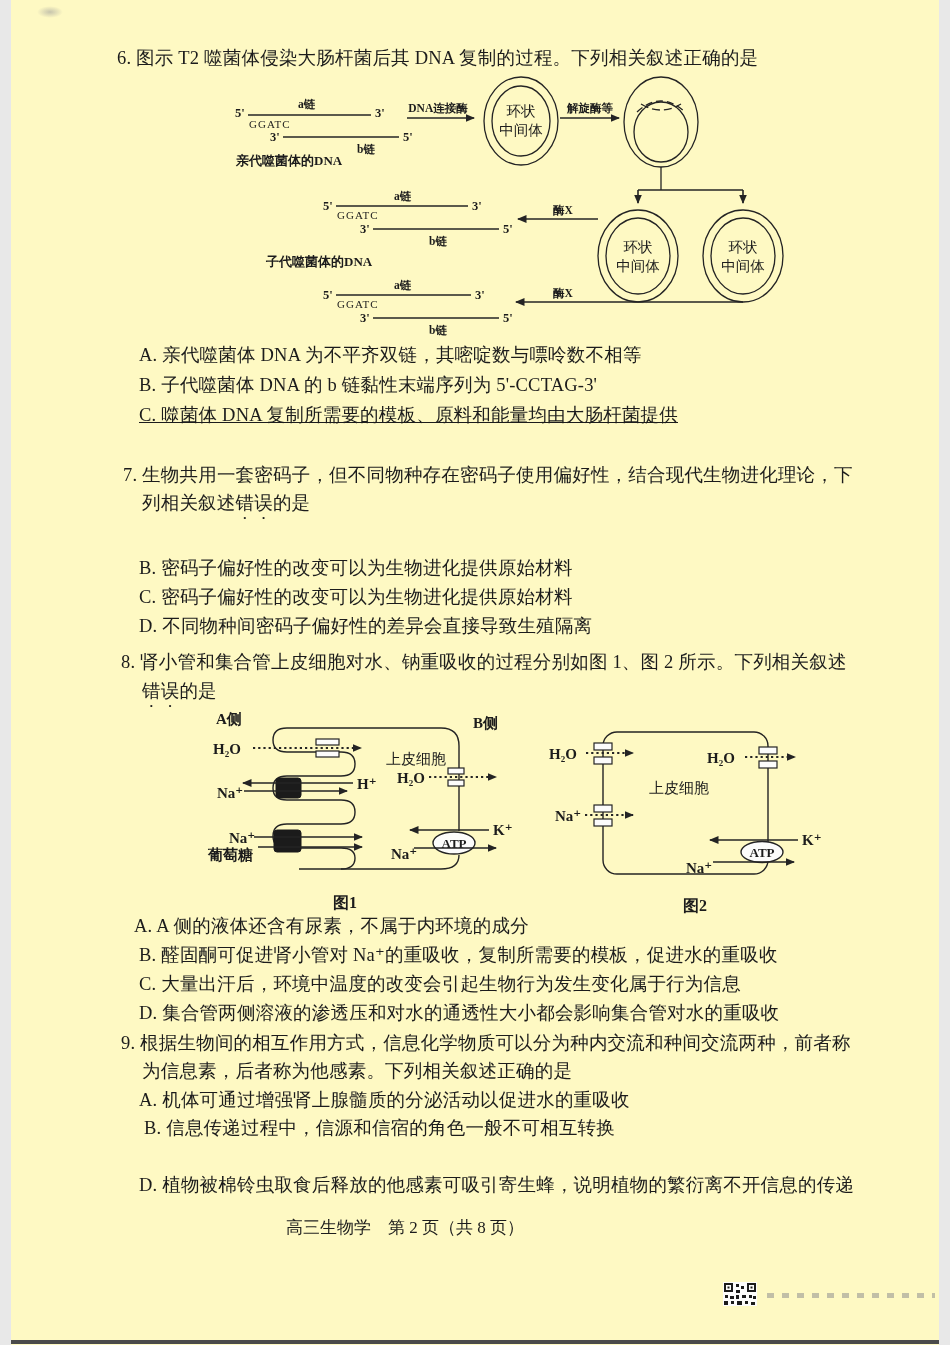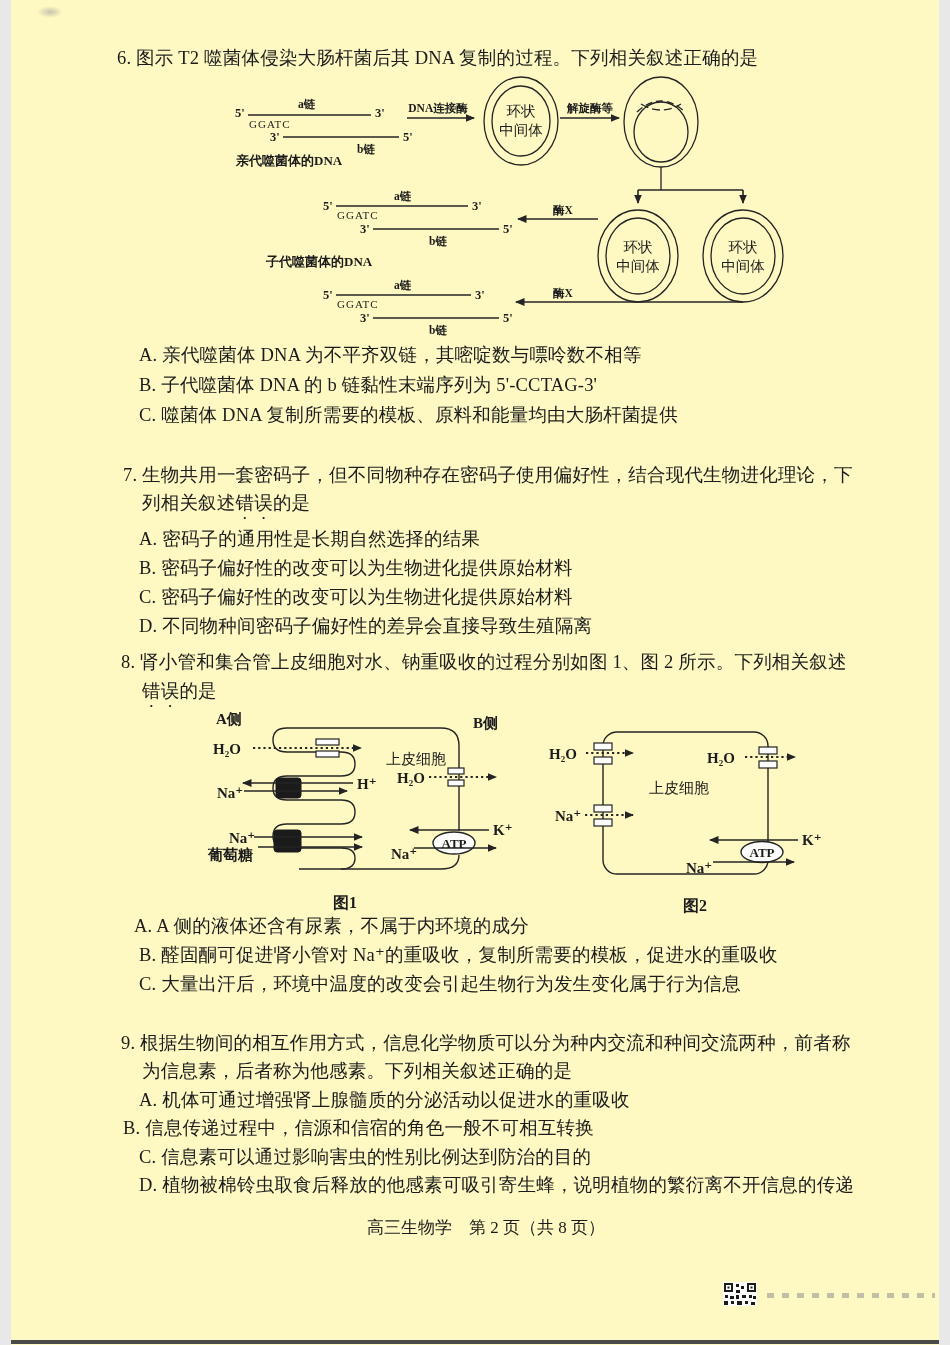--- a/index.html
+++ b/index.html
@@ -10,21 +10,21 @@
     font-family:"Liberation Serif","DejaVu Serif",serif;
     color:#1c1c1c;
   }
   .tline{position:absolute; white-space:nowrap; font-size:18.5px; line-height:1.2; letter-spacing:0.2px;}
   .emph{
     -webkit-text-emphasis:filled dot #1c1c1c;
     -webkit-text-emphasis-position:under right;
     text-emphasis:filled dot #1c1c1c;
     text-emphasis-position:under right;
   }
-  .footer{position:absolute; top:1216px; left:275px; width:400px; text-align:center; font-size:17px; white-space:nowrap;}
+  .footer{position:absolute; top:1216px; left:275px; width:400px; text-align:left; font-size:17px; white-space:nowrap;}
   svg{position:absolute; overflow:visible;}
   svg text{font-family:"Liberation Serif","DejaVu Serif",serif; fill:#1c1c1c;}
   .dlabel{font-size:13px; font-weight:bold;}
   .dsmall{font-size:11.5px; font-weight:bold;}
   .prime{font-size:12.5px; font-weight:bold;}
   .ring{font-size:14.5px;}
   .chem{font-size:15px; font-weight:bold;}
   .cellname{font-size:15px;}
   .cap{font-size:16px; font-weight:bold;}
   .mem{fill:none; stroke:#242424; stroke-width:1.4;}
@@ -145,25 +145,24 @@
       <text x="126" y="238" style="font-size:11px;letter-spacing:1px;">GGATC</text>
       <text class="prime" x="149" y="252">3'</text>
       <line class="thin" x1="162" y1="248" x2="288" y2="248"></line>
       <text class="prime" x="292" y="252">5'</text>
       <text class="dsmall" x="218" y="264">b链</text>
     </g>
   </svg>
 
   <div class="tline" style="top:344px;left:128px;">A. 亲代噬菌体 DNA 为不平齐双链，其嘧啶数与嘌呤数不相等</div>
   <div class="tline" style="top:374px;left:128px;">B. 子代噬菌体 DNA 的 b 链黏性末端序列为 5'-CCTAG-3'</div>
-  <div class="tline" style="top:404px;left:128px;">C. 噬菌体 DNA 复制所需要的模板、原料和能量均由大肠杆菌提供</div>
+  <div class="tline" style="top:404px;left:128px;text-decoration:underline;">C. 噬菌体 DNA 复制所需要的模板、原料和能量均由大肠杆菌提供</div>
 
   <div class="tline" style="top:464px;left:112px;">7. 生物共用一套密码子，但不同物种存在密码子使用偏好性，结合现代生物进化理论，下</div>
   <div class="tline" style="top:492px;left:131px;"><span>列相关叙述</span><span class="emph">错误</span><span>的是</span></div>
-  <div class="tline" style="top:528px;left:128px;">A. 密码子的通用性是长期自然选择的结果</div>
   <div class="tline" style="top:557px;left:128px;">B. 密码子偏好性的改变可以为生物进化提供原始材料</div>
   <div class="tline" style="top:586px;left:128px;">C. 密码子偏好性的改变可以为生物进化提供原始材料</div>
   <div class="tline" style="top:615px;left:128px;">D. 不同物种间密码子偏好性的差异会直接导致生殖隔离</div>
 
   <div class="tline" style="top:651px;left:110px;">8. 肾小管和集合管上皮细胞对水、钠重吸收的过程分别如图 1、图 2 所示。下列相关叙述</div>
   <div class="tline" style="top:680px;left:131px;"><span class="emph">错误</span><span>的是</span></div>
 
   <svg style="left:190px;top:705px;" width="325" height="215" viewBox="0 0 325 215">
     <text class="chem" x="15" y="19">A侧</text>
     <text class="chem" x="272" y="23">B侧</text>
@@ -233,26 +232,26 @@
     <text x="221" y="142" text-anchor="middle" style="font-size:13px;font-weight:bold;">ATP</text>
     <text class="chem" x="145" y="158">Na⁺</text>
     <path class="arr" d="M172,147 H253" marker-end="url(#ah)"></path>
 
     <text class="cap" x="142" y="196">图2</text>
   </svg>
 
   <div class="tline" style="top:915px;left:123px;">A. A 侧的液体还含有尿素，不属于内环境的成分</div>
   <div class="tline" style="top:944px;left:128px;">B. 醛固酮可促进肾小管对 Na⁺的重吸收，复制所需要的模板，促进水的重吸收</div>
   <div class="tline" style="top:973px;left:128px;">C. 大量出汗后，环境中温度的改变会引起生物行为发生变化属于行为信息</div>
+  <div class="tline" style="top:1002px;left:128px;">D. 集合管两侧溶液的渗透压和对水的通透性大小都会影响集合管对水的重吸收</div>
 
   <div class="tline" style="top:1032px;left:110px;">9. 根据生物间的相互作用方式，信息化学物质可以分为种内交流和种间交流两种，前者称</div>
   <div class="tline" style="top:1060px;left:131px;">为信息素，后者称为他感素。下列相关叙述正确的是</div>
   <div class="tline" style="top:1089px;left:128px;">A. 机体可通过增强肾上腺髓质的分泌活动以促进水的重吸收</div>
-  <div class="tline" style="top:1117px;left:112px;">B. 信息传递过程中，信源和信宿的角色一般不可相互转换</div>
-  <div class="tline" style="top:1146px;left:128px;">C. 信息素可以通过影响害虫的性别比例达到防治的目的</div>
+  <div class="tline" style="top:1117px;left:133px;">B. 信息传递过程中，信源和信宿的角色一般不可相互转换</div>
   <div class="tline" style="top:1174px;left:128px;">D. 植物被棉铃虫取食后释放的他感素可吸引寄生蜂，说明植物的繁衍离不开信息的传递</div>
 
   <div class="footer">高三生物学　第 2 页（共 8 页）</div>
 
   <div class="qr-wrap">
     <svg width="34" height="34" viewBox="0 0 34 34">
       <rect x="0" y="0" width="34" height="34" fill="#fcfcfb"></rect>
       <g fill="#1b1b1b">
         <rect x="1" y="1" width="9" height="9"></rect>
           <rect x="3" y="3" width="5" height="5" fill="#fcfcfb"></rect>

